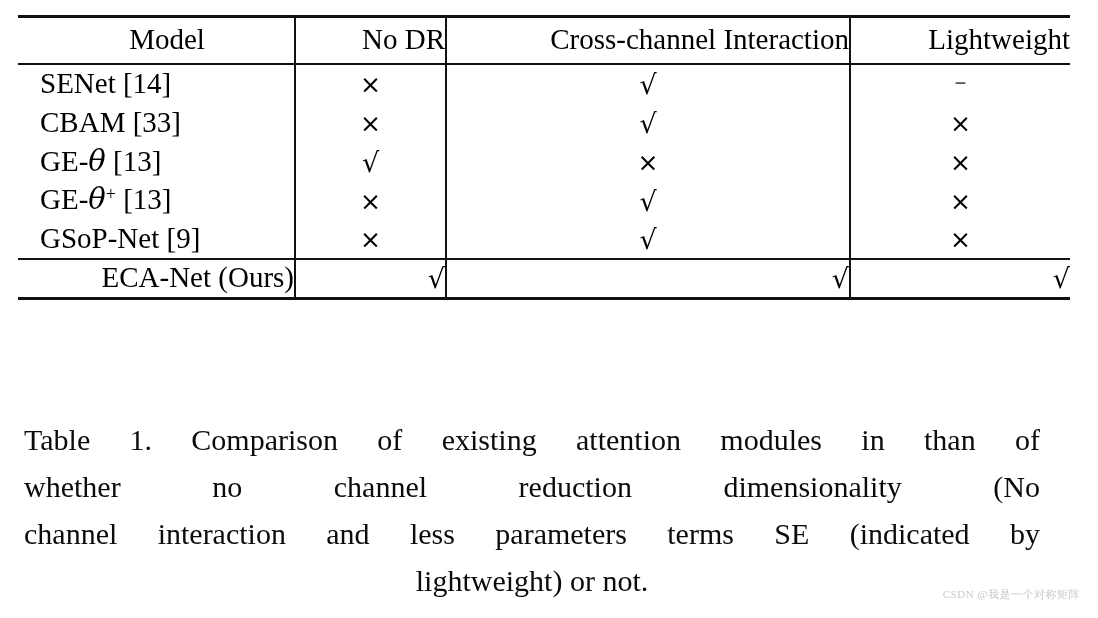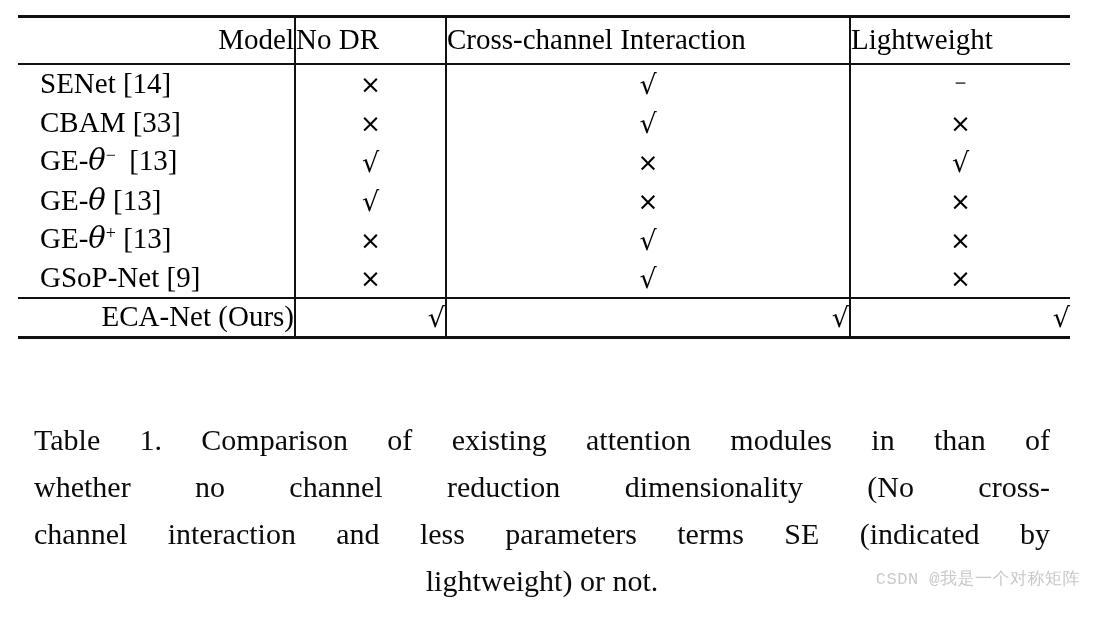--- a/index.html
+++ b/index.html
@@ -60,24 +60,24 @@
   .cell-model {
     text-align: left;
     padding-left: 22px !important;
     white-space: nowrap;
     margin-top: 28px;
   }
   .cell-sym {
     text-align: center;
   }
   .head-model {
-    text-align: right;
+    text-align: center;
     padding-left: 22px !important;
   }
-  .head-ctr { text-align: left; }
+  .head-ctr { text-align: right; }
 
   
   .sym {
     display: inline-block;
     line-height: 1;
     font-family: "DejaVu Sans", sans-serif;
   }
   .sym-check {
     font-size: 27px;
     transform: translateY(1px);
@@ -100,38 +100,38 @@
   sup.sm {
     font-size: 0.62em;
     vertical-align: 0.52em;
     font-style: normal;
   }
   .refsp { display: inline-block; width: 6px; }
 
   
   #caption {
     position: absolute;
-    left: 34px;
+    left: 24px;
     top: 416px;
     width: 1016px;
     font-size: 30px;
     line-height: 47px;
     text-align: justify;
     text-justify: inter-word;
     color: #0b0b0b;
   }
   #caption .lastline { text-align: center; }
 
   
   #watermark {
     position: absolute;
     right: 18px;
-    bottom: 28px;
-    font-family: Liberation Mono, monospace;
-    font-size: 17px;
+    bottom: 16px;
+    font-family: Liberation Serif, serif;
+    font-size: 11px;
     color: #c9c9c9;
     letter-spacing: 0.5px;
     white-space: nowrap;
   }
 </style>
 </head>
 <body>
 
 <div id="table-wrap">
   <table class="cmp">
@@ -154,26 +154,20 @@
         <td class="cell-model">SENet [14]</td>
         <td class="cell-sym vsep-l"><span class="sym sym-cross">×</span></td>
         <td class="cell-sym vsep-l"><span class="sym sym-check">√</span></td>
         <td class="cell-sym vsep-l"><span class="sym sym-dash">–</span></td>
       </tr>
       <tr>
         <td class="cell-model">CBAM [33]</td>
         <td class="cell-sym vsep-l"><span class="sym sym-cross">×</span></td>
         <td class="cell-sym vsep-l"><span class="sym sym-check">√</span></td>
         <td class="cell-sym vsep-l"><span class="sym sym-cross">×</span></td>
-      </tr>
-      <tr>
-        <td class="cell-model">GE-<span class="theta">θ</span><sup class="sm">−</sup><span class="refsp"></span> [13]</td>
-        <td class="cell-sym vsep-l"><span class="sym sym-check">√</span></td>
-        <td class="cell-sym vsep-l"><span class="sym sym-cross">×</span></td>
-        <td class="cell-sym vsep-l"><span class="sym sym-check">√</span></td>
       </tr>
       <tr>
         <td class="cell-model">GE-<span class="theta">θ</span> [13]</td>
         <td class="cell-sym vsep-l"><span class="sym sym-check">√</span></td>
         <td class="cell-sym vsep-l"><span class="sym sym-cross">×</span></td>
         <td class="cell-sym vsep-l"><span class="sym sym-cross">×</span></td>
       </tr>
       <tr>
         <td class="cell-model">GE-<span class="theta">θ</span><sup class="sm">+</sup> [13]</td>
         <td class="cell-sym vsep-l"><span class="sym sym-cross">×</span></td>
@@ -209,21 +203,20 @@
       <span>than</span> 
       <span>of</span>
     </div>
   <div style="display: flex; justify-content: space-between; white-space: nowrap;">
       <span>whether</span> 
       <span>no</span> 
       <span>channel</span> 
       <span>reduction</span> 
       <span>dimensionality</span> 
       <span>(No</span> 
-      <span>cross-</span>
     </div>
   <div style="display: flex; justify-content: space-between; white-space: nowrap;">
       <span>channel</span> 
       <span>interaction</span> 
       <span>and</span> 
       <span>less</span> 
       <span>parameters</span> 
       <span>terms</span> 
       <span>SE</span> 
       <span>(indicated</span> 

